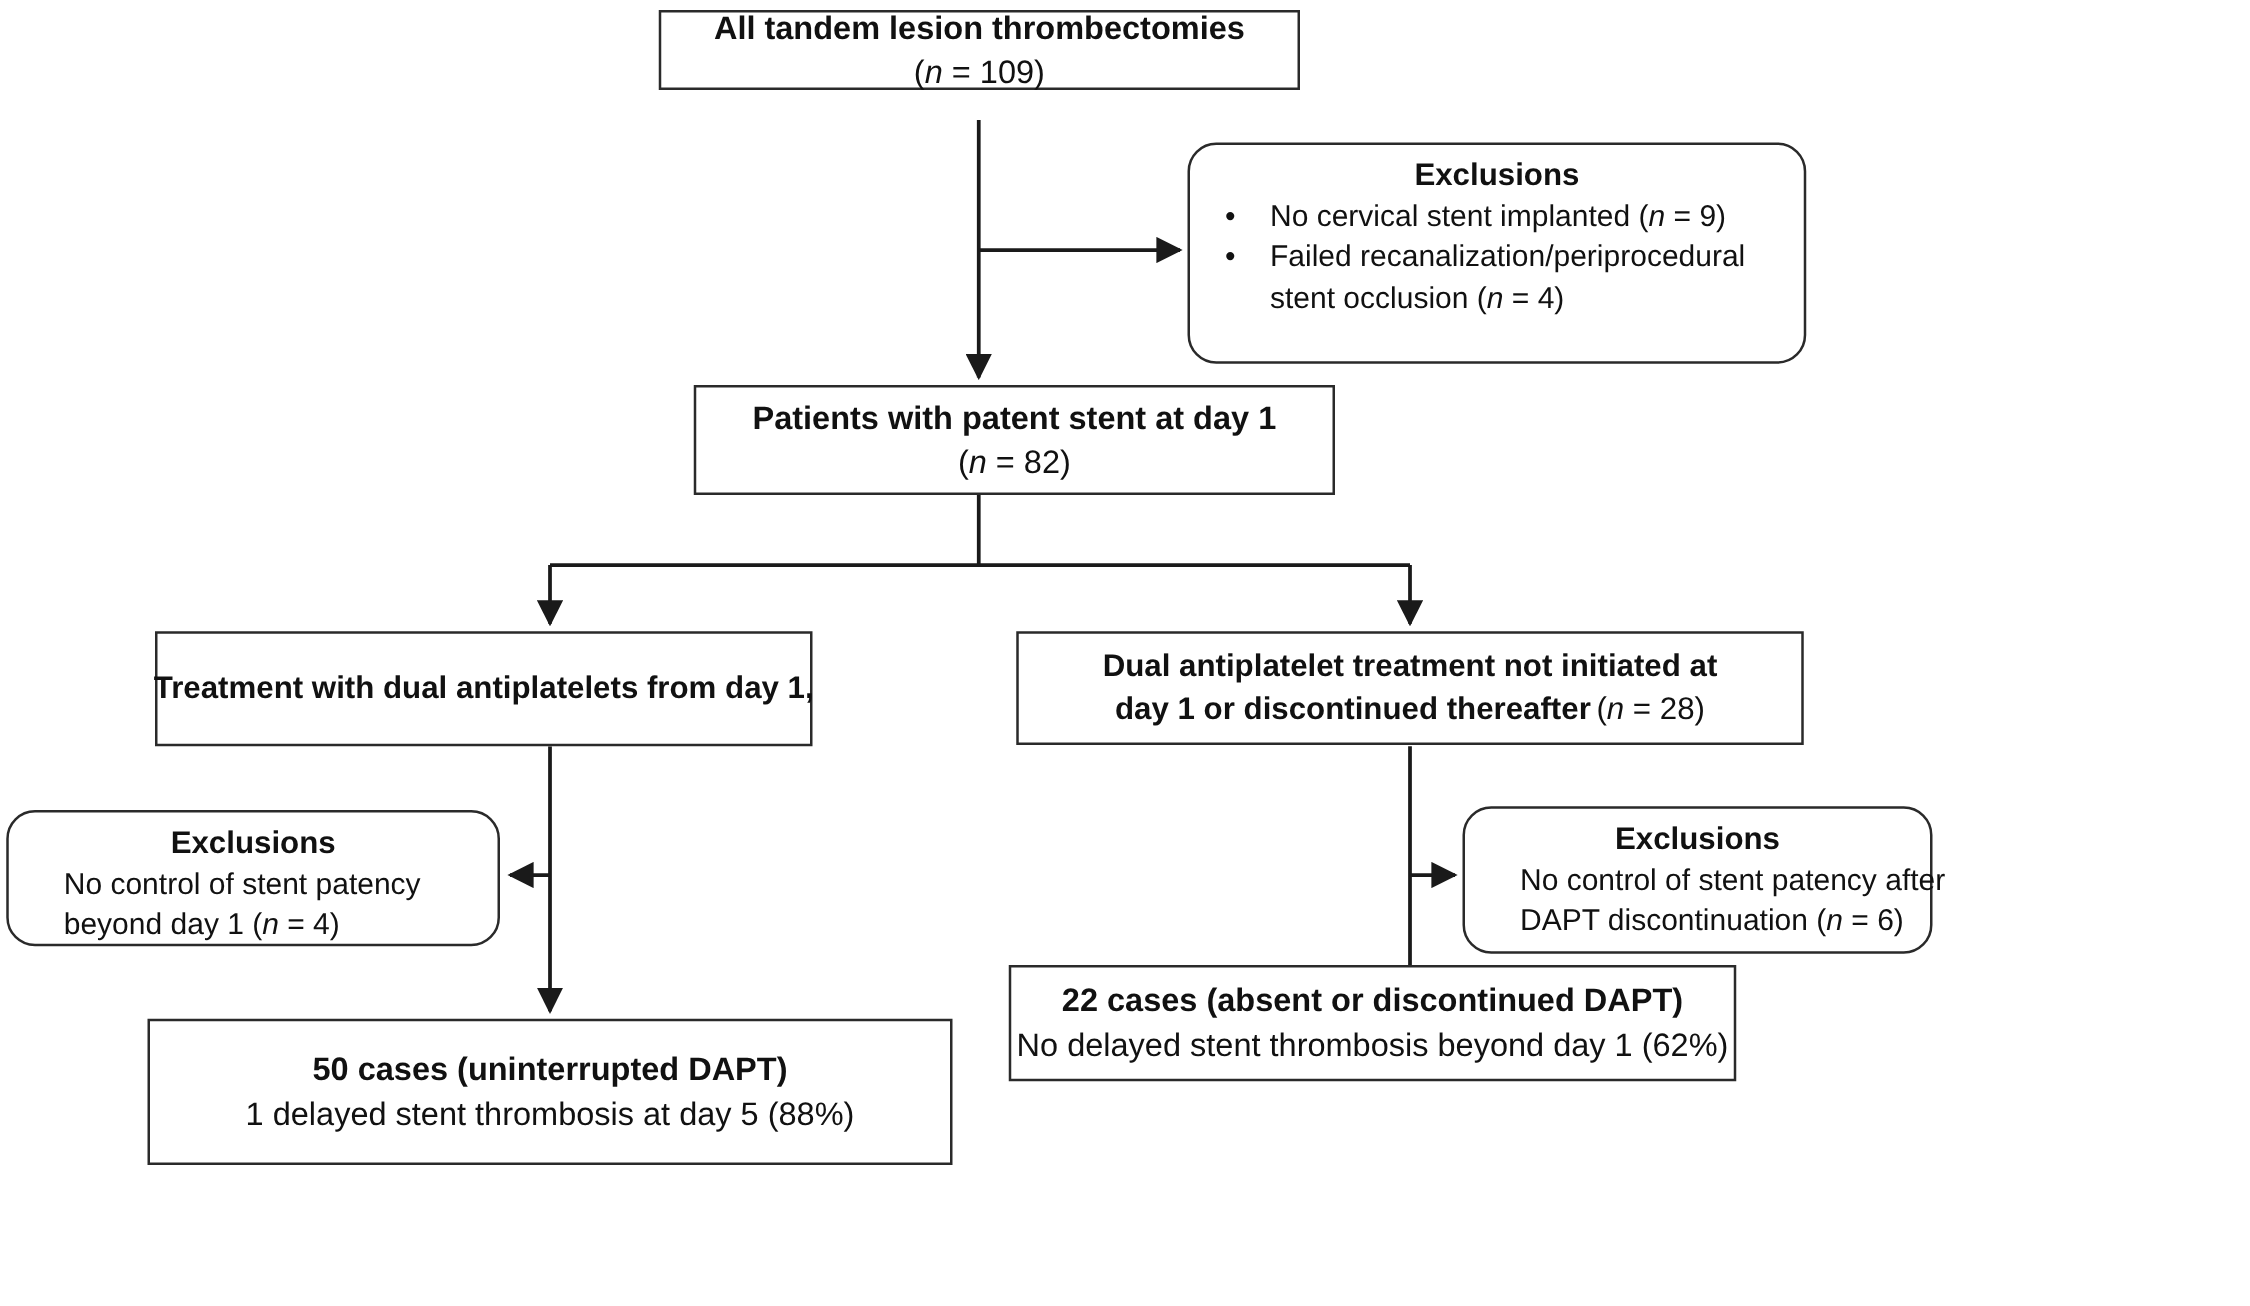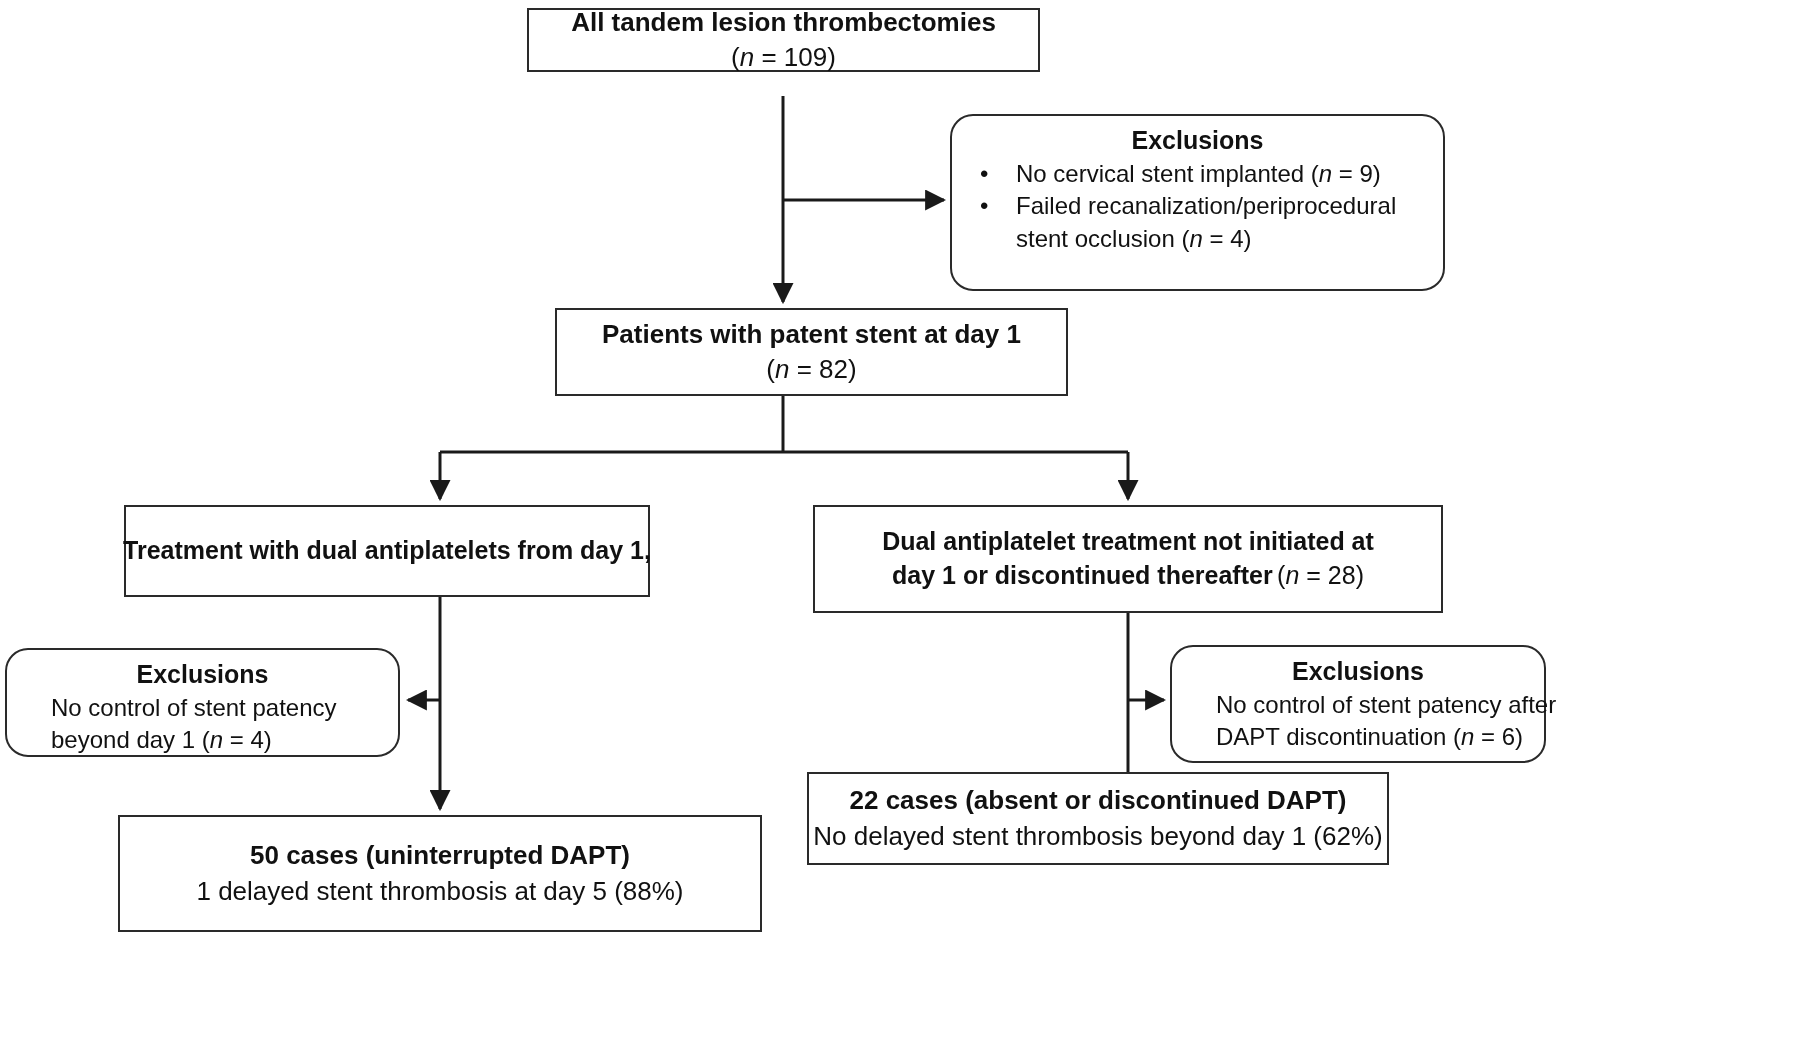--- a/index.html
+++ b/index.html
@@ -133,21 +133,21 @@
 
   <div class="box" style="left:527px; top:308px; width:513px; height:88px;margin-left:28px;">
     <div class="line t1">Patients with patent stent at day 1</div>
     <div class="line t2">(<i>n</i> = 82)</div>
   </div>
 
   <div class="box" style="left:124px; top:505px; width:526px; height:92px;">
     <div class="line branch-t1">Treatment with dual antiplatelets from day 1,</div>
   </div>
 
-  <div class="box" style="left:813px; top:505px; width:630px; height:108px;">
+  <div class="box" style="left:813px; top:505px; width:630px; height:91px;">
     <div class="line branch-t1">Dual antiplatelet treatment not initiated at</div>
     <div class="line">
       <span class="branch-bold">day 1 or discontinued thereafter</span>
       <span class="branch-count">(<i>n</i> = 28)</span>
     </div>
   </div>
 
   <div class="box excl-box" style="left:5px; top:648px; width:395px; height:109px;">
     <div class="excl-title">Exclusions</div>
     <div class="excl-body">No control of stent patency

